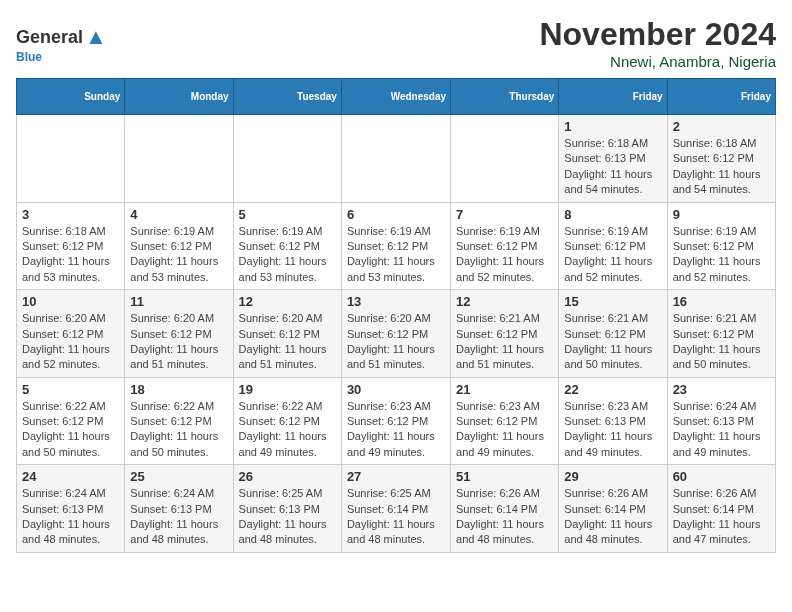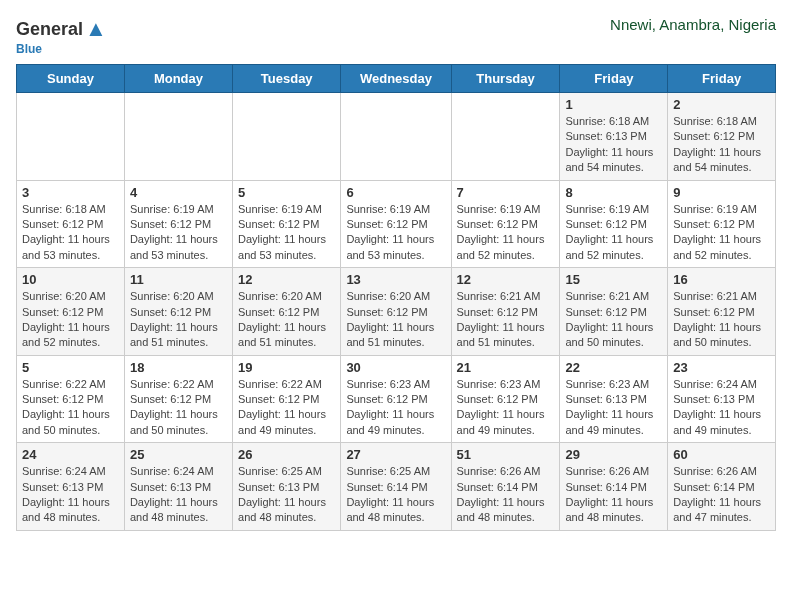--- a/index.html
+++ b/index.html
@@ -48,24 +48,24 @@
       font-size: 15px;
       color: #14532d;
     }
     table {
       width: 100%;
       border-collapse: collapse;
     }
     thead tr th {
       background-color: #2a7ab5;
       color: white;
-      font-size: 13px;
-      font-weight: bold;
-      padding: 6px 4px;
-      text-align: center;
+      font-size: 10px;
+      font-weight: bold;
+      padding: 12px 4px;
+      text-align: right;
       border: 1px solid #1a5a8a;
     }
     tbody tr td {
       border: 1px solid #ccc;
       vertical-align: top;
       padding: 4px 5px;
       width: 113px;
       min-height: 80px;
       background: #fff;
       font-size: 11px;
@@ -87,28 +87,29 @@
     .empty-cell {
       background: #fff !important;
     }
   </style>
 </head>
 <body>
 
 <div class="header">
   <div class="logo">
     <div style="display:flex;flex-direction:column;align-items:flex-start;">
-      <div style="display:flex;align-items:center;">
+      <div style="display:flex;align-items:center;margin-top:8px;">
         <span class="logo-text-general">General</span>
         <span class="logo-bird">▲</span>
       </div>
       <span class="logo-text-blue">Blue</span>
     </div>
   </div>
   <div class="title-block">
+    <div class="month-title">November 2024</div>
     <div class="location">Nnewi, Anambra, Nigeria</div>
   </div>
 </div>
 
 <table>
   <thead>
     <tr id="header-row">
         <th>Sunday</th>
         <th>Monday</th>
         <th>Tuesday</th>

